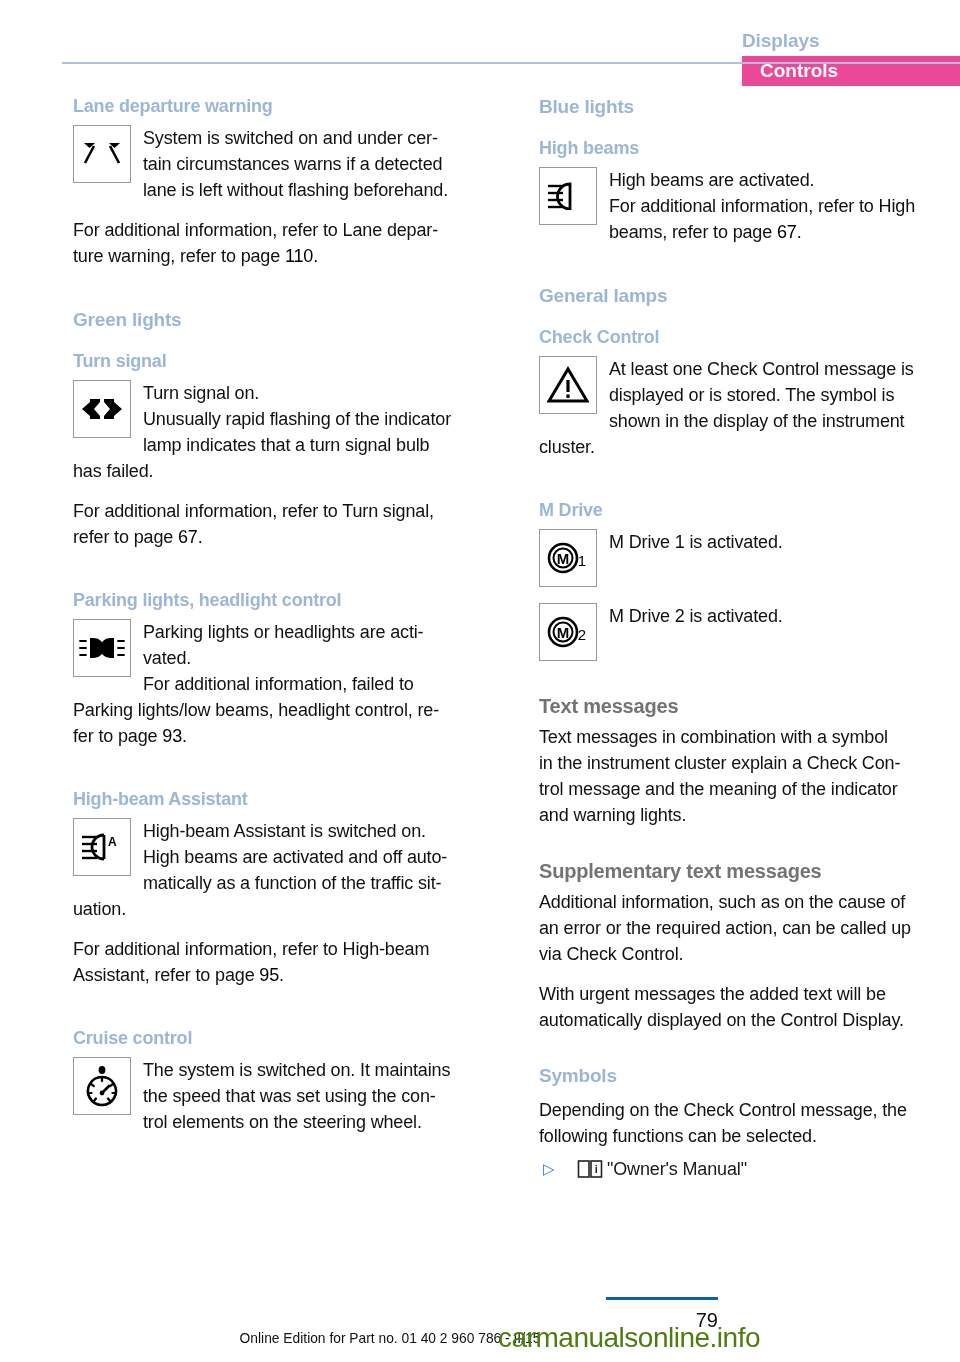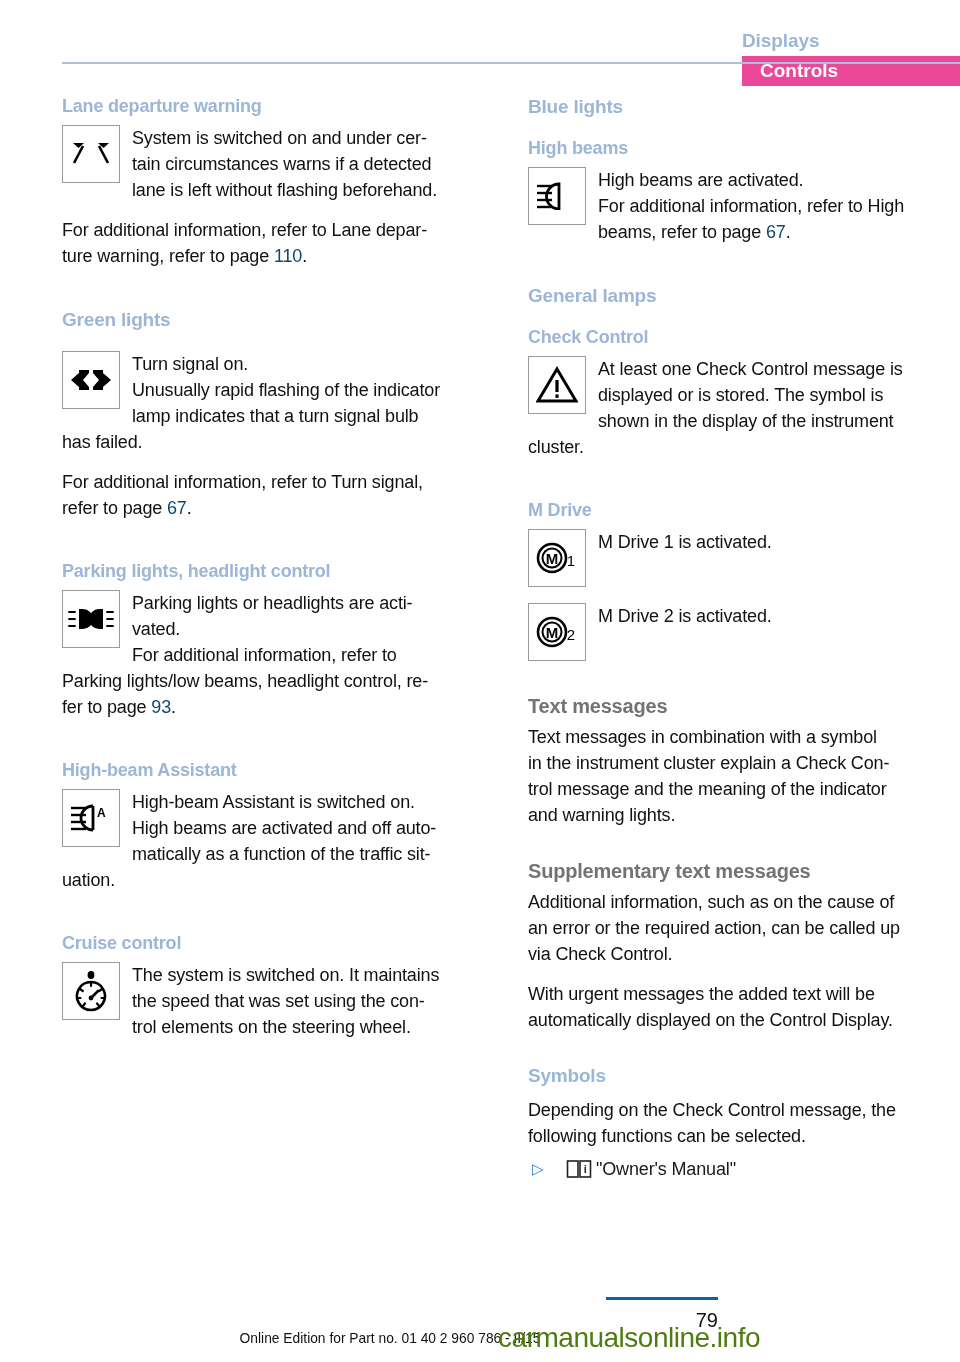--- a/index.html
+++ b/index.html
@@ -57,21 +57,21 @@
     right: 0;
     top: 62px;
     height: 2px;
     background: #aebfd8;
   }
 
   
   .page {
     position: absolute;
     top: 96px;
-    left: 62px;
+    left: 73px;
     width: 886px;
   }
   .columns {
     display: flex;
     gap: 46px;
   }
   .col {
     width: 420px;
   }
 
@@ -99,21 +99,21 @@
   }
   p.body {
     font-size: 18px;
     line-height: 26px;
     margin: 0 0 14px 0;
     color: #111111;
     letter-spacing: -0.15px;
   }
   p.body.tight { margin-bottom: 5px; }
   .pref {
-    color: #0c4a6e;
+    color: #000000;
   }
 
   .spacer-lg { height: 26px; }
   .spacer-md { height: 18px; }
   .spacer-sm { height: 10px; }
 
   
   .iconblock {
     margin: 0 0 14px 0;
     overflow: hidden;
@@ -254,20 +254,21 @@
       <p class="body">
         <span>For additional information, refer to Lane depar-</span><br>
         <span>ture warning, refer to page </span><span class="pref">110</span><span>.</span>
       </p>
 
       <div class="spacer-lg"></div>
 
       <h2 class="section-light">Green lights</h2>
       <div class="spacer-sm"></div>
 
+      <h3 class="sub-light">Turn signal</h3>
       <div class="iconblock">
         <div class="icon-box">
           <svg width="42" height="22" viewBox="0 0 42 22">
             <polygon points="19,4 19,1 9,1 9,4 1,11 9,18 9,21 19,21 19,18 13,11" fill="#000"></polygon>
             <polygon points="23,4 23,1 33,1 33,4 41,11 33,18 33,21 23,21 23,18 29,11" fill="#000"></polygon>
           </svg>
         </div>
         <p class="flow">
           <span class="ln">Turn signal on.</span>
           <span class="ln">Unusually rapid flashing of the indicator</span>
@@ -294,21 +295,21 @@
               <line x1="45" y1="12" x2="39" y2="12"></line>
               <line x1="45" y1="19" x2="39" y2="19"></line>
             </g>
             <path d="M11 2 L15 2 A10 10 0 0 1 15 22 L11 22 Z" fill="#000"></path>
             <path d="M35 2 L31 2 A10 10 0 0 0 31 22 L35 22 Z" fill="#000"></path>
           </svg>
         </div>
         <p class="flow">
           <span class="ln">Parking lights or headlights are acti-</span>
           <span class="ln">vated.</span>
-          <span class="ln">For additional information, refer to</span>
+          <span class="ln">For additional information, failed to</span>
           <span class="ln">Parking lights/low beams, headlight control, re-</span>
           <span class="ln"><span>fer to page </span><span class="pref">93</span><span>.</span></span>
         </p>
       </div>
 
       <div class="spacer-lg"></div>
 
       <h3 class="sub-light">High-beam Assistant</h3>
       <div class="iconblock">
         <div class="icon-box">
@@ -324,20 +325,24 @@
             <text x="28" y="13" font-family="Liberation Sans, sans-serif" font-size="12" font-weight="bold" fill="#000">A</text>
           </svg>
         </div>
         <p class="flow">
           <span class="ln">High-beam Assistant is switched on.</span>
           <span class="ln">High beams are activated and off auto-</span>
           <span class="ln">matically as a function of the traffic sit-</span>
           <span class="ln">uation.</span>
         </p>
       </div>
+      <p class="body">
+        <span>For additional information, refer to High-beam</span><br>
+        <span>Assistant, refer to page </span><span class="pref">95</span><span>.</span>
+      </p>
 
       <div class="spacer-lg"></div>
 
       <h3 class="sub-light">Cruise control</h3>
       <div class="iconblock">
         <div class="icon-box">
           <svg width="40" height="42" viewBox="0 0 40 42">
             <ellipse cx="20" cy="5" rx="3.4" ry="4" fill="#000"></ellipse>
             <path d="M20 12 A14 14 0 1 1 19.9 12" fill="none" stroke="#000" stroke-width="2.6"></path>
             <g stroke="#000" stroke-width="2.2" stroke-linecap="round">

